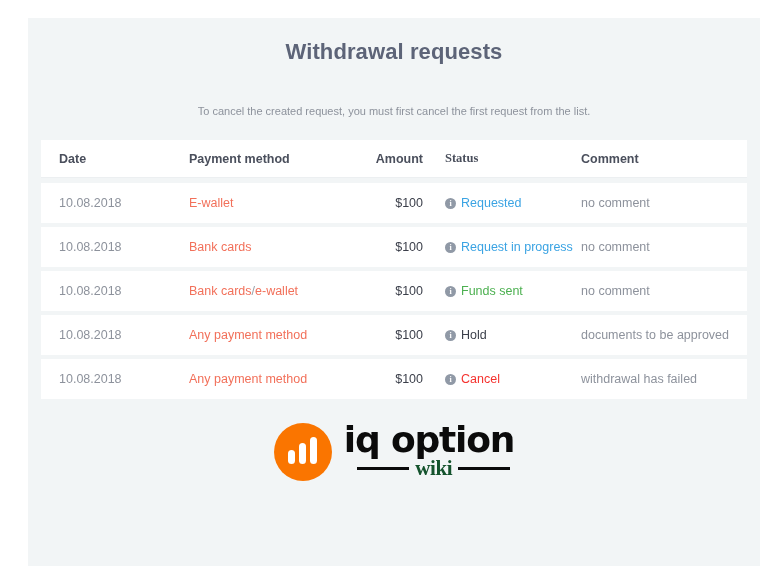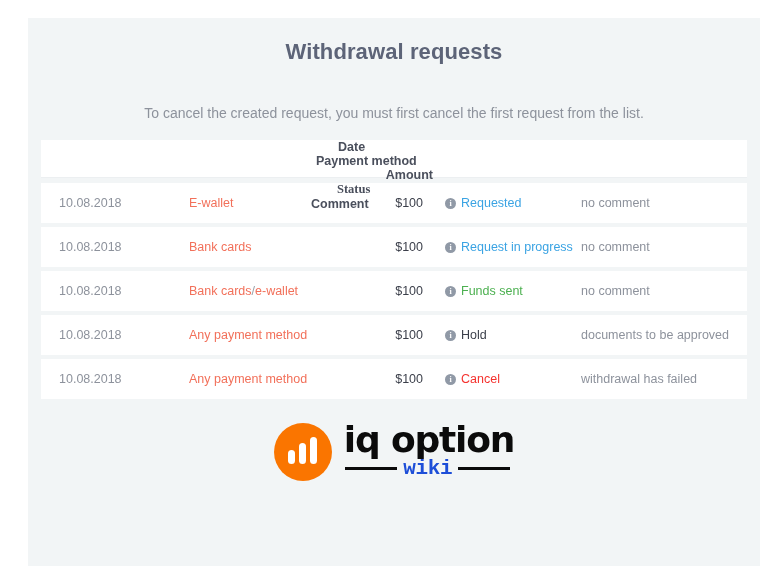--- a/index.html
+++ b/index.html
@@ -30,21 +30,21 @@
     font-size: 22px;
     font-weight: bold;
     color: #5d6478;
     letter-spacing: 0.1px;
   }
 
   .subtitle {
     margin: 0;
     padding-top: 40px;
     text-align: center;
-    font-size: 14px;
+    font-size: 11px;
     color: #8d929c;
   }
 
   .table-wrap {
     position: absolute;
     left: 13px;
     top: 122px;
     width: 706px;
   }
 
@@ -54,21 +54,20 @@
     background: #ffffff;
     height: 40px;
     margin-bottom: 4px;
     box-sizing: border-box;
   }
 
   .t-head {
     height: 38px;
     margin-bottom: 5px;
     border-bottom: 1px solid #eceff1;
-    flex-direction: column;
   }
 
   .t-head .cell {
     font-size: 12.5px;
     font-weight: bold;
     color: #4a4f5c;
   }
 
   .cell {
     font-size: 12.5px;
@@ -171,23 +170,23 @@
   }
   .rule {
     height: 3px;
     background: #0b0b0b;
   }
   .rule-l { width: 52px; }
   .rule-r { width: 52px; }
   .logo-wiki {
     font-size: 21px;
     font-weight: bold;
-    color: #1d4ed8;
+    color: #14532d;
     letter-spacing: -0.4px;
-    font-family: Liberation Mono, monospace;
+    font-family: Liberation Serif, serif;
     line-height: 1;
   }
 </style>
 </head>
 <body>
 
 <div class="page-card">
 
   <h1 class="page-title">Withdrawal requests</h1>
   <p class="subtitle">To cancel the created request, you must first cancel the first request from the list.</p>

